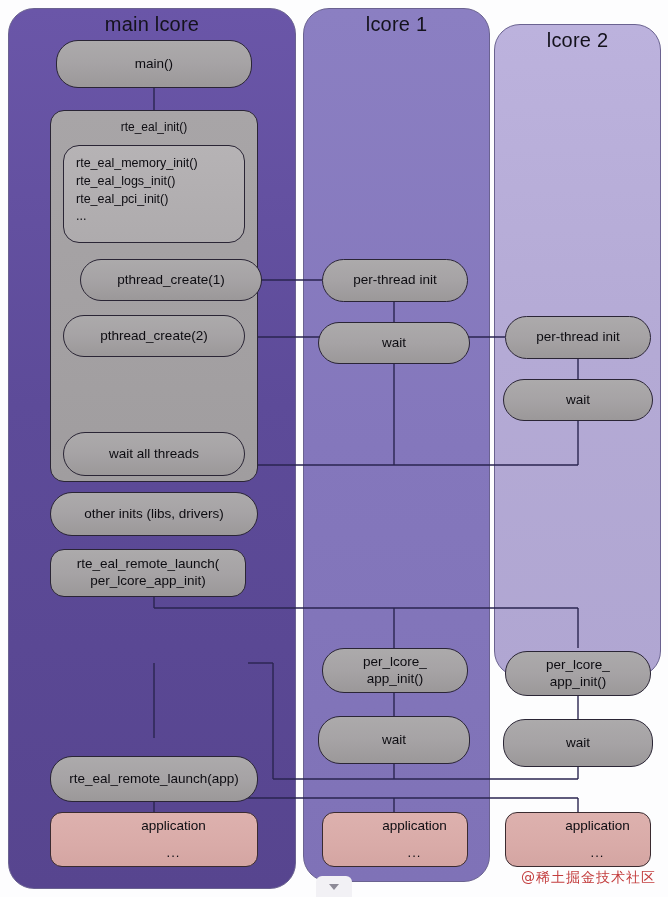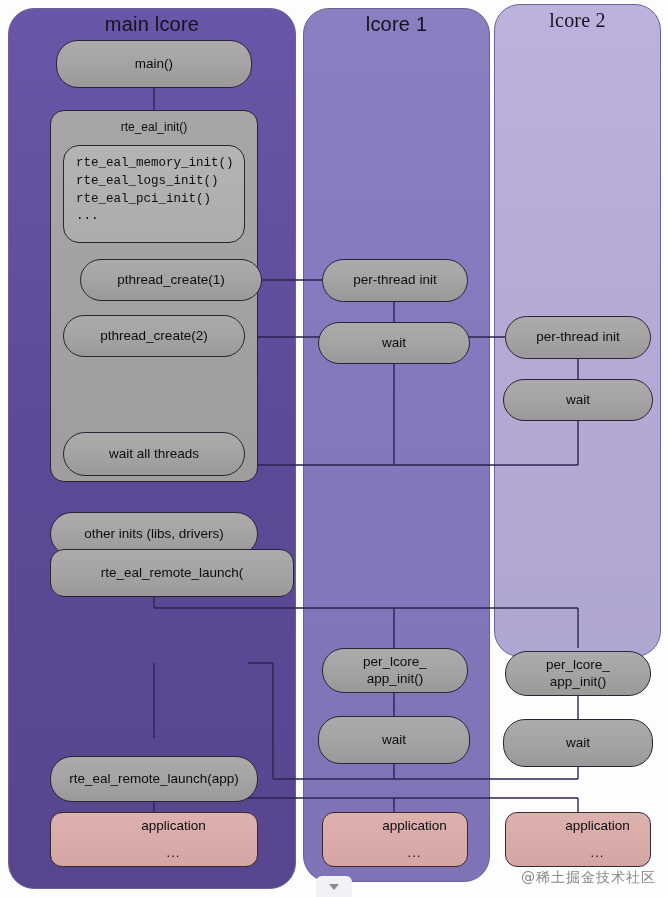--- a/index.html
+++ b/index.html
@@ -35,23 +35,22 @@
   }
   #panel-main {
     left: 8px; top: 8px; width: 288px; height: 881px;
     background: linear-gradient(180deg,#6a56a8 0%, #5d4b99 45%, #57458f 100%);
   }
   #panel-l1 {
     left: 303px; top: 8px; width: 187px; height: 874px;
     background: linear-gradient(180deg,#8b7fc2 0%, #8477bc 50%, #7f72b7 100%);
   }
   #panel-l2 {
-    left: 494px; top: 4px; width: 167px; height: 653px;
+    left: 494px; top: 24px; width: 167px; height: 653px;
     background: linear-gradient(180deg,#bcb2dd 0%, #b4aad5 50%, #b0a6d2 100%);
-    font-family: Liberation Serif, serif;
   }
 
   
   #wires {
     position: absolute;
     left: 0; top: 0;
     width: 668px; height: 897px;
     pointer-events: none;
   }
 
@@ -81,41 +80,40 @@
     font-size: 12px;
   }
   .node.list {
     align-items: flex-start;
     justify-content: flex-start;
     text-align: left;
     border-radius: 16px;
     padding: 9px 12px;
     background: linear-gradient(180deg,#b6b3b5 0%, #aeabad 100%);
     font-size: 12.5px;
-    font-family: Liberation Mono, monospace;
   }
   .list-lines { display: block; }
   .list-lines span { display: block; line-height: 1.42; }
   .node.app {
     background: linear-gradient(180deg,#ddb1ae 0%, #d9aba8 60%, #d4a5a2 100%);
     border-radius: 12px;
     flex-direction: column;
     border: 1px solid #3a2b30;
     padding-left: 45px;
   }
   .app-main { font-size: 13.5px; }
   .app-sub { font-size: 13px; margin-top: 10px; letter-spacing: 1px; }
   .two-line span { display: block; }
 
   #watermark {
     position: absolute;
     right: 12px;
     bottom: 10px;
     font-size: 14px;
-    color: #737373;
+    color: #b91c1c;
     opacity: .85;
     letter-spacing: 1px;
     font-family: "DejaVu Sans", sans-serif;
   }
   #scroll-chevron {
     position: absolute;
     left: 316px;
     top: 876px;
     width: 36px;
     height: 21px;
@@ -209,27 +207,28 @@
   </div>
 
   <div class="node" style="left:63px; top:315px; width:182px; height:42px;">
     <span>pthread_create(2)</span>
   </div>
 
   <div class="node" style="left:63px; top:432px; width:182px; height:44px;">
     <span>wait all threads</span>
   </div>
 
-  <div class="node" style="left:50px; top:512px; width:208px; height:44px;">
+  <div class="node" style="left:50px; top:492px; width:208px; height:44px;">
     <span>other inits (libs, drivers)</span>
   </div>
 
-  <div class="node two-line" style="left:50px; top:549px; width:244px; height:48px; border-radius:14px;">
+  <div class="node two-line" style="left:50px; top:549px; width:196px; height:48px; border-radius:14px;">
     <span>
       <span>rte_eal_remote_launch(</span>
+      <span>per_lcore_app_init)</span>
     </span>
   </div>
 
 
   <div class="node" style="left:50px; top:738px; width:208px; height:46px;margin-top:18px;">
     <span>rte_eal_remote_launch(app)</span>
   </div>
 
   <div class="node app" style="left:50px; top:812px; width:208px; height:55px;">
     <span class="app-main">application</span>

